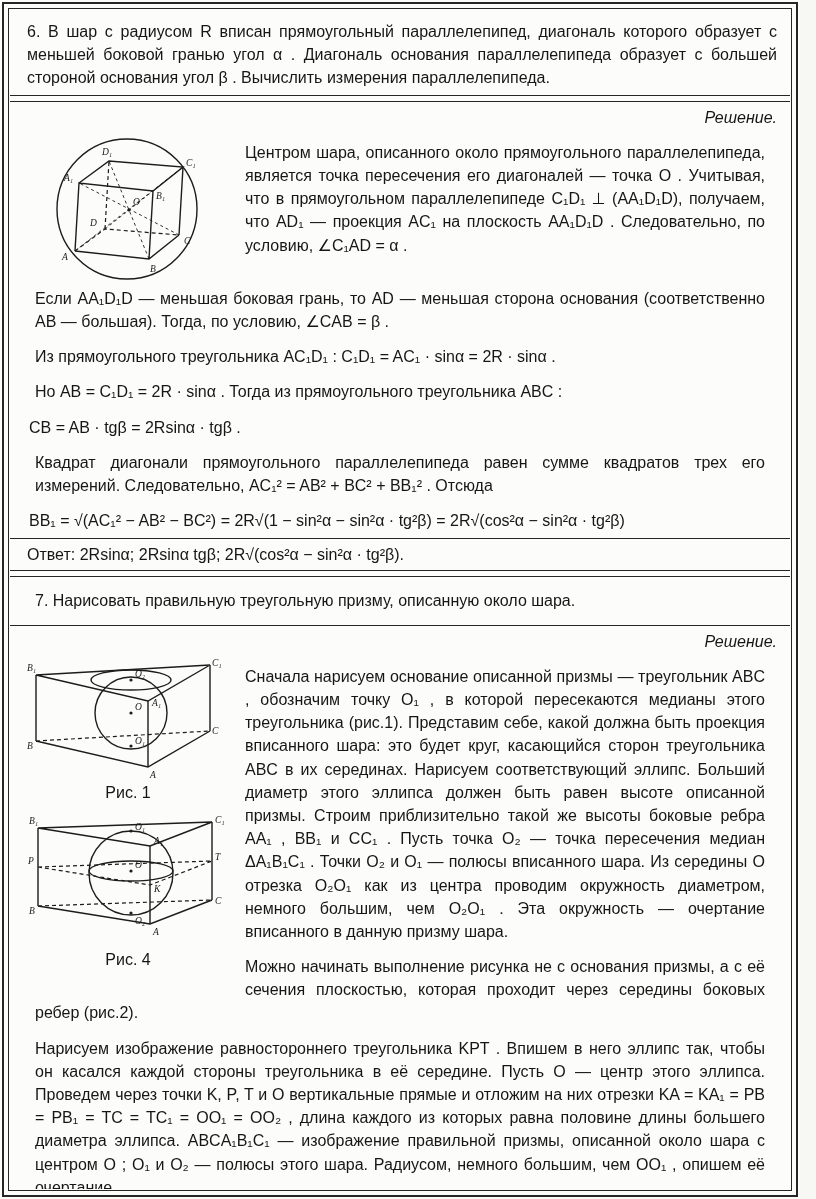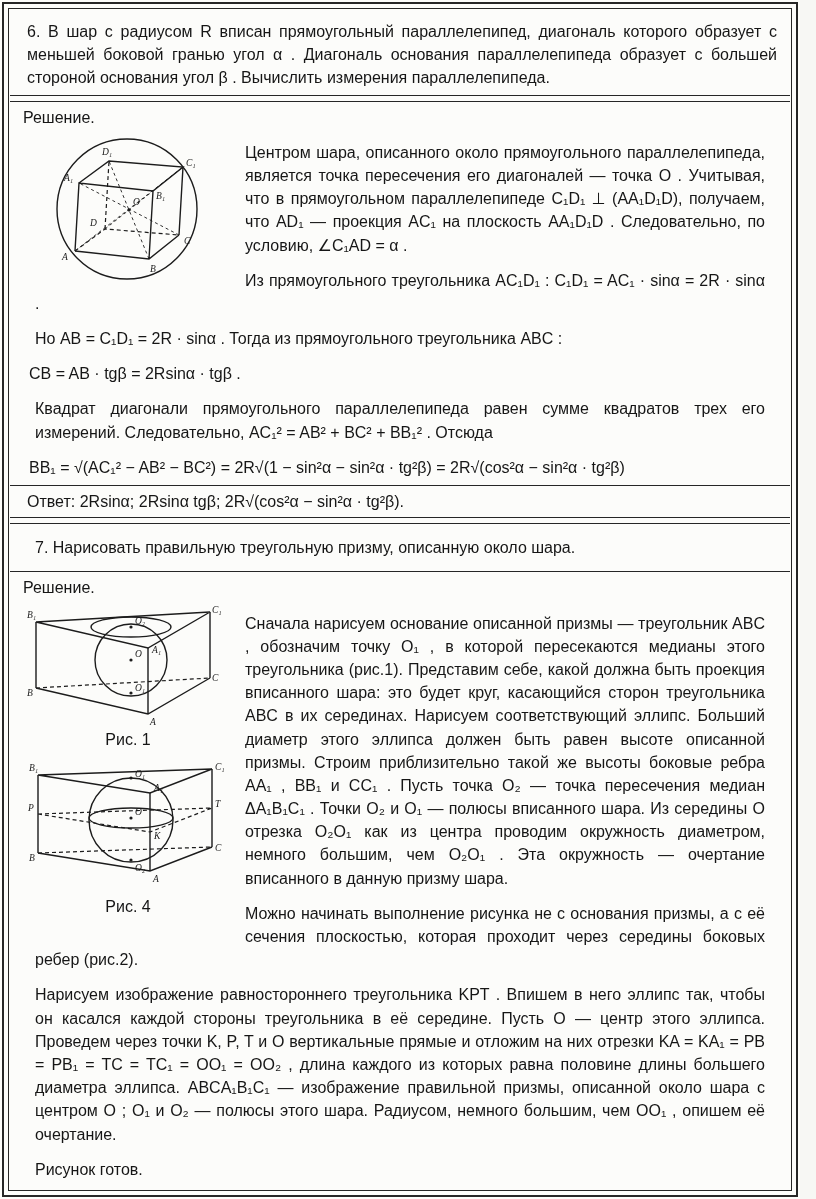--- a/index.html
+++ b/index.html
@@ -13,21 +13,21 @@
   .frame-outer{position:absolute;inset:2px;border:2px solid #262626;pointer-events:none;}
   .frame-inner{position:absolute;inset:8px;border:1.5px solid #262626;pointer-events:none;}
   .content{
     position:absolute;inset:10px;
     padding:8px 13px 6px 13px;
     font-size:16px;line-height:1.45;
     overflow:hidden;
   }
   p{margin:12px;text-align:justify;}
   .statement{margin:2px 0 5px 0;padding-left:4px;}
-  .sol-title{text-align:left;margin:3px 0 2px 0;}
+  .sol-title{text-align:right;margin:3px 0 2px 0;font-style:italic;}
   .rule{height:0;border-top:1.5px solid #262626;margin:4px -13px;}
   .rule-double{height:5px;border-top:1.5px solid #262626;border-bottom:1.5px solid #262626;margin:4px -13px;}
   .fig6-wrap{float:left;width:210px;margin:2px 12px 2px 0;}
   .figs7-wrap{float:left;width:210px;margin:2px 12px 2px 0;text-align:center;}
   .fig-label{font-size:16px;margin:0 0 8px 0;}
   .clear{clear:both;}
   .formula-line{margin:6px 0;padding-left:6px;}
   .answer-line{margin:3px 4px;}
   svg{display:block;margin:0 auto;}
   .figline{fill:none;stroke:#1c1c1c;stroke-width:1.4;}
@@ -65,20 +65,21 @@
           <text x="36" y="127">A</text>
           <text x="124" y="139">B</text>
           <text x="158" y="111">C</text>
           <text x="64" y="93">D</text>
           <text x="107" y="72">O</text>
         </g>
       </svg>
     </div>
 
     <p>Центром шара, описанного около прямоугольного параллелепипеда, является точка пересечения его диагоналей — точка O . Учитывая, что в прямоугольном параллелепипеде C₁D₁ ⊥ (AA₁D₁D), получаем, что AD₁ — проекция AC₁ на плоскость AA₁D₁D . Следовательно, по условию, ∠C₁AD = α .</p>
+    <p class="clear">Если AA₁D₁D — меньшая боковая грань, то AD — меньшая сторона основания (соответственно AB — большая). Тогда, по условию, ∠CAB = β .</p>
     <p>Из прямоугольного треугольника AC₁D₁ :  C₁D₁ = AC₁ · sinα = 2R · sinα .</p>
     <p>Но AB = C₁D₁ = 2R · sinα . Тогда из прямоугольного треугольника ABC :</p>
     <p class="formula-line">CB = AB · tgβ = 2Rsinα · tgβ .</p>
     <p>Квадрат диагонали прямоугольного параллелепипеда равен сумме квадратов трех его измерений. Следовательно, AC₁² = AB² + BC² + BB₁² . Отсюда</p>
     <p class="formula-line">BB₁ = √(AC₁² − AB² − BC²) = 2R√(1 − sin²α − sin²α · tg²β) = 2R√(cos²α − sin²α · tg²β)</p>
 
     <div class="rule"></div>
     <p class="answer-line">Ответ: 2Rsinα;  2Rsinα tgβ;  2R√(cos²α − sin²α · tg²β).</p>
     <div class="rule-double"></div>
 

